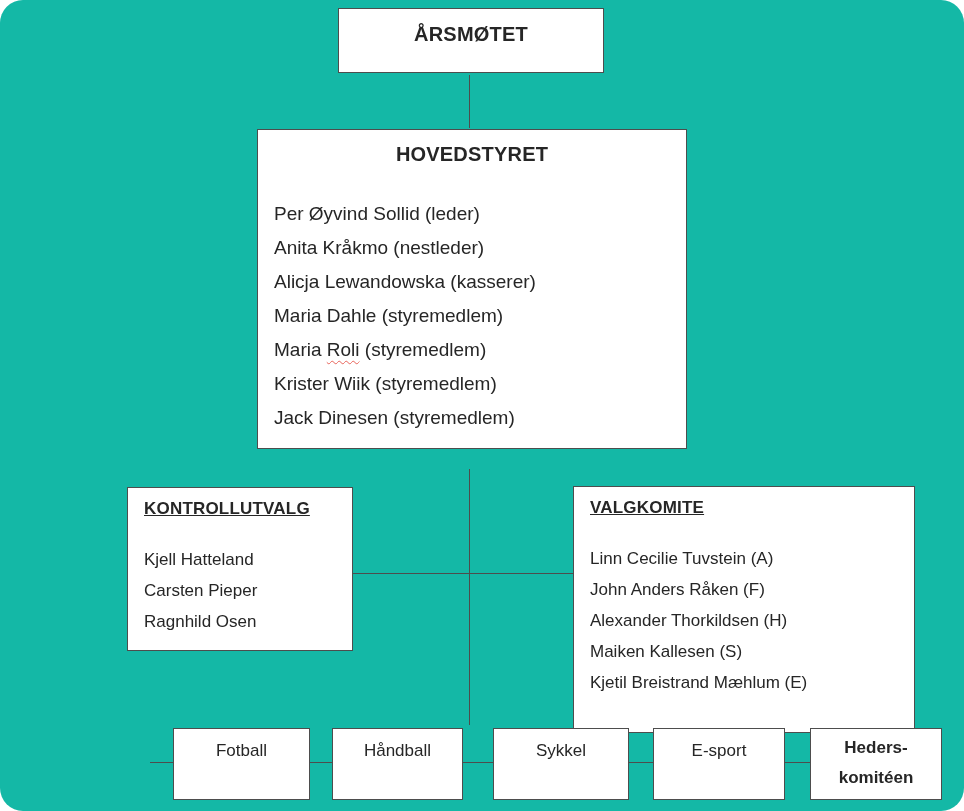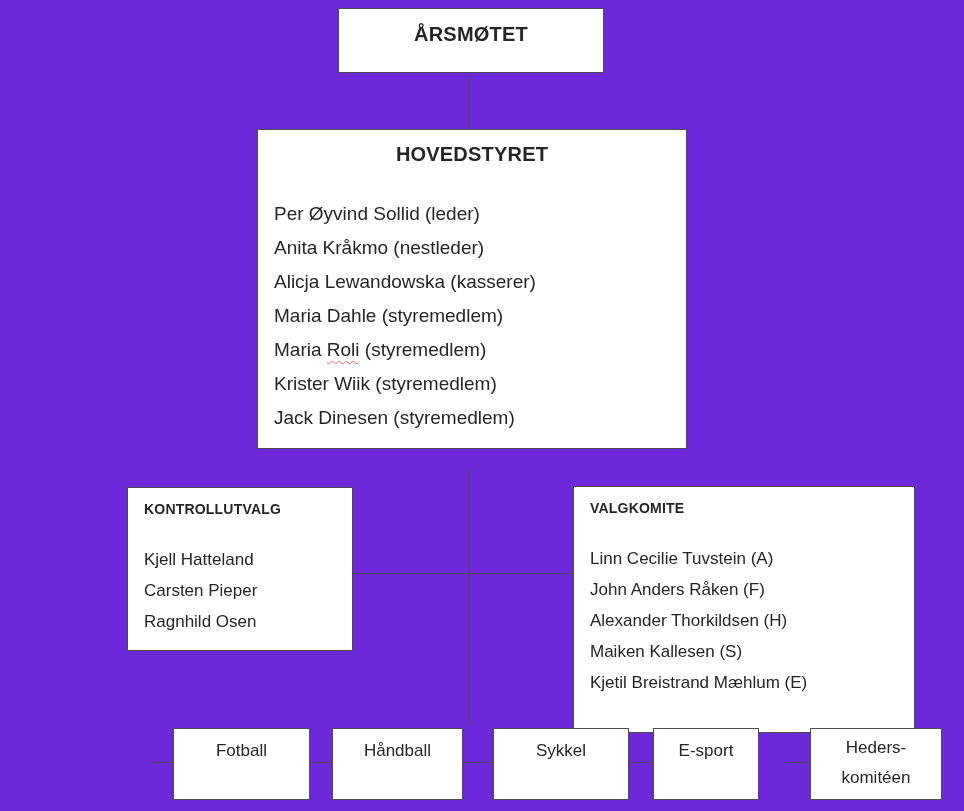--- a/index.html
+++ b/index.html
@@ -4,24 +4,25 @@
 <style>
   html, body {
     margin: 0;
     padding: 0;
     background: #ffffff;
   }
   .chart {
     position: relative;
     width: 964px;
     height: 811px;
-    background: #6d28d9;
+    background: #14b8a6;
     font-family: "Liberation Sans", "DejaVu Sans", sans-serif;
     color: #262626;
     overflow: hidden;
+    border-radius: 23px;
   }
   .box {
     position: absolute;
     box-sizing: border-box;
     border: 1.4px solid #4d4d4d;
     background: #ffffff;
   }
   .vline {
     position: absolute;
     width: 1.4px;
@@ -34,24 +35,25 @@
   }
   .title-lg {
     font-weight: bold;
     font-size: 20px;
     line-height: 26px;
     text-align: center;
     letter-spacing: 0.2px;
   }
   .title-sm {
     font-weight: bold;
-    font-size: 14px;
+    font-size: 17px;
     line-height: 22px;
     margin: 10px 0 0 16px;
     letter-spacing: 0.2px;
+    text-decoration: underline;
   }
   .list-lg {
     margin-top: 30px;
     padding-left: 16px;
     font-size: 19px;
     line-height: 34px;
   }
   .list-sm {
     margin-top: 24px;
     padding-left: 16px;
@@ -79,26 +81,27 @@
     top: 728px;
     height: 72px;
     text-align: center;
     font-size: 17px;
     line-height: 26px;
     padding-top: 9px;
   }
   .bottom-box.two-line {
     padding-top: 4px;
     line-height: 30px;
+    font-weight: bold;
   }
   #box-allidrett { left: 15px;  width: 135px; }
   #box-fotball   { left: 173px; width: 137px; }
   #box-handball  { left: 332px; width: 131px; }
   #box-sykkel    { left: 493px; width: 136px; }
-  #box-esport    { left: 653px; width: 106px; }
+  #box-esport    { left: 653px; width: 132px; }
   #box-heders    { left: 810px; width: 132px; }
   
   .squiggle {
     text-decoration-line: underline;
     text-decoration-style: wavy;
     text-decoration-color: #e8645a;
     text-decoration-thickness: 1px;
     text-underline-offset: 4px;
   }
   .plain-underline {

